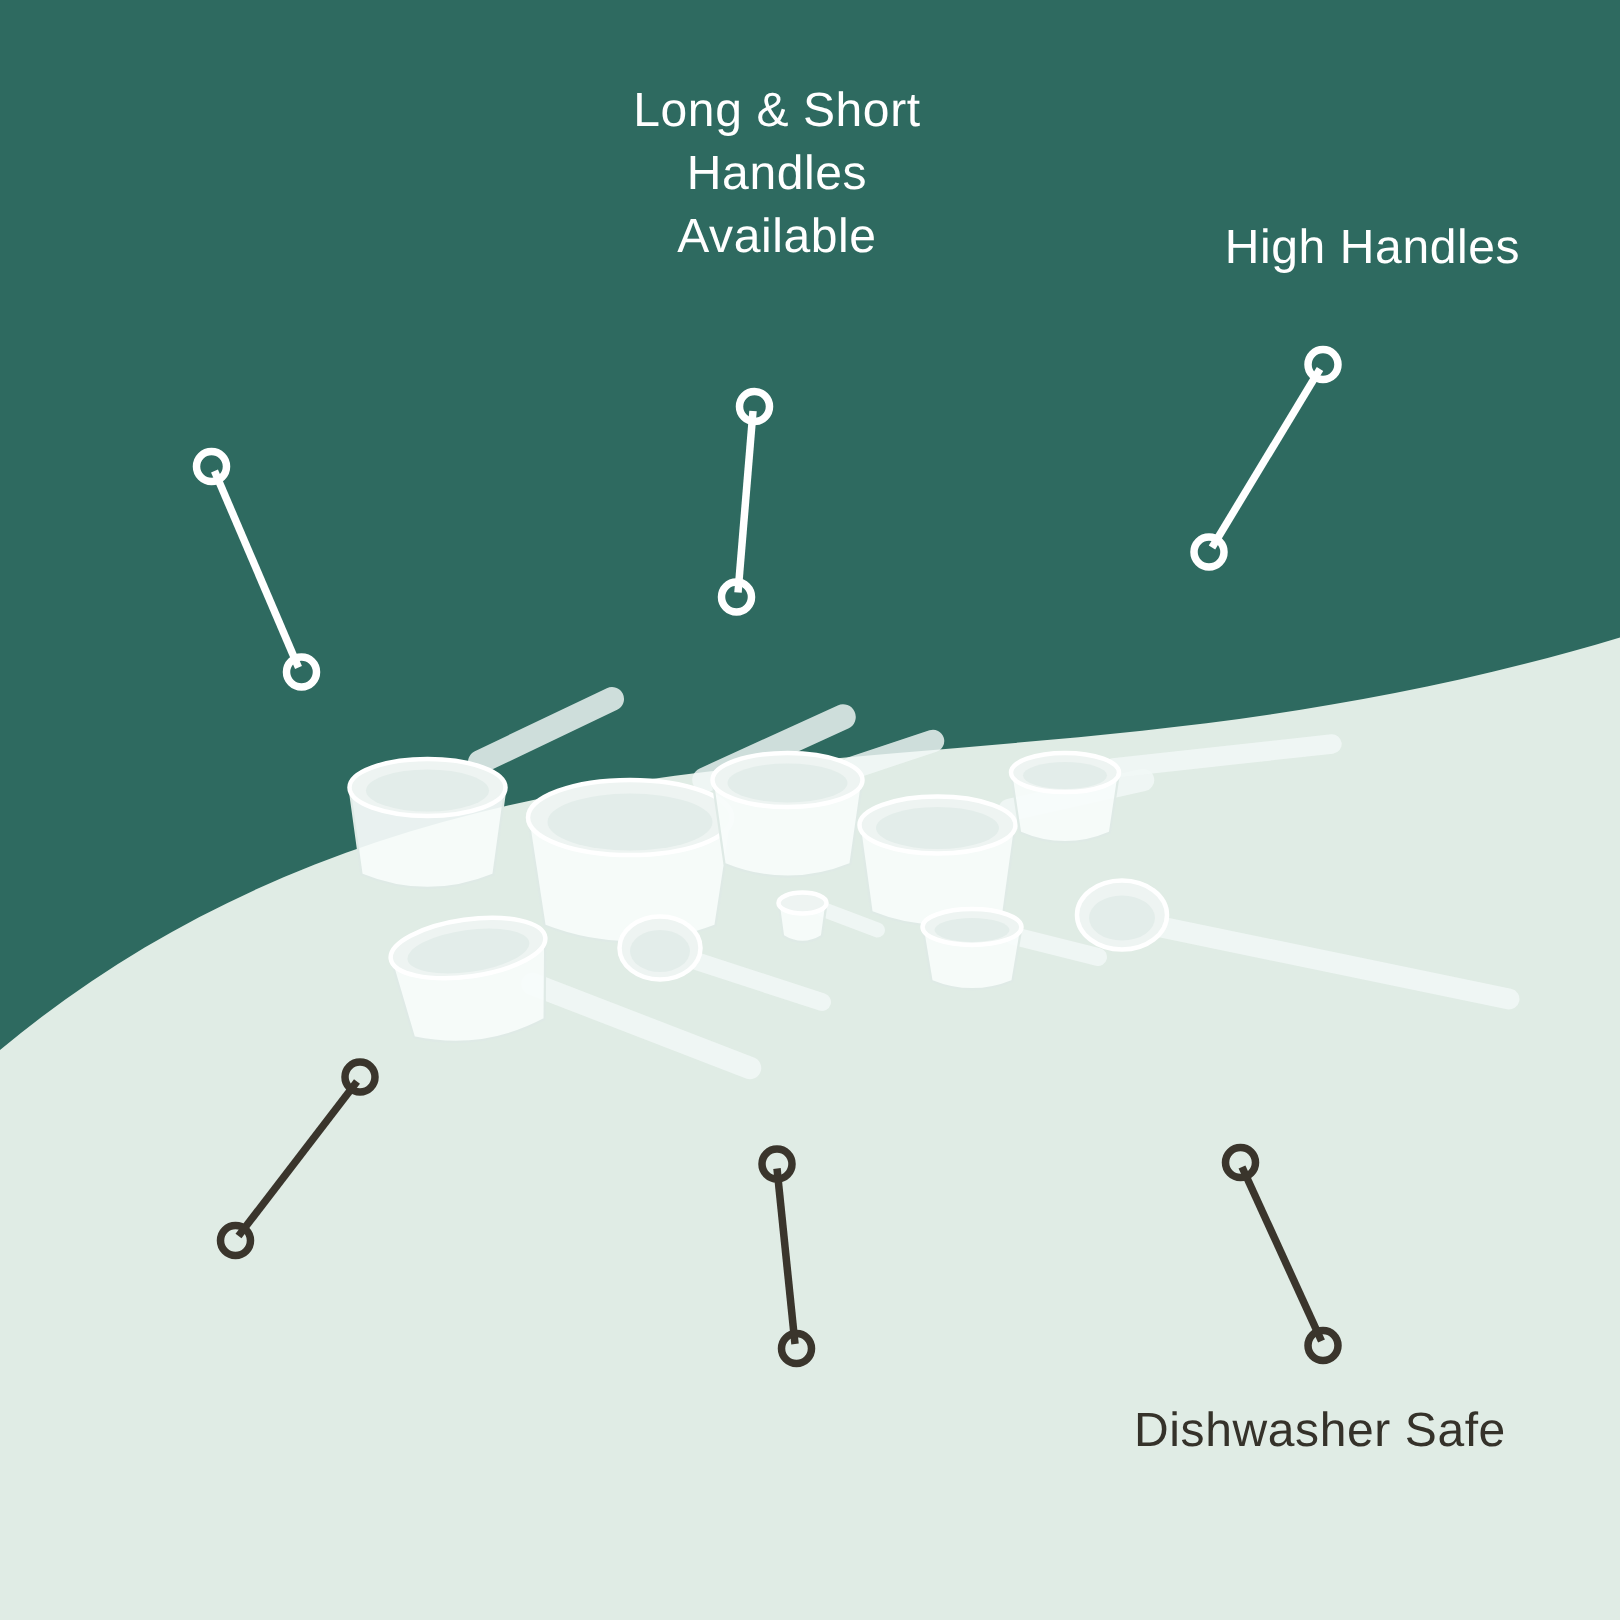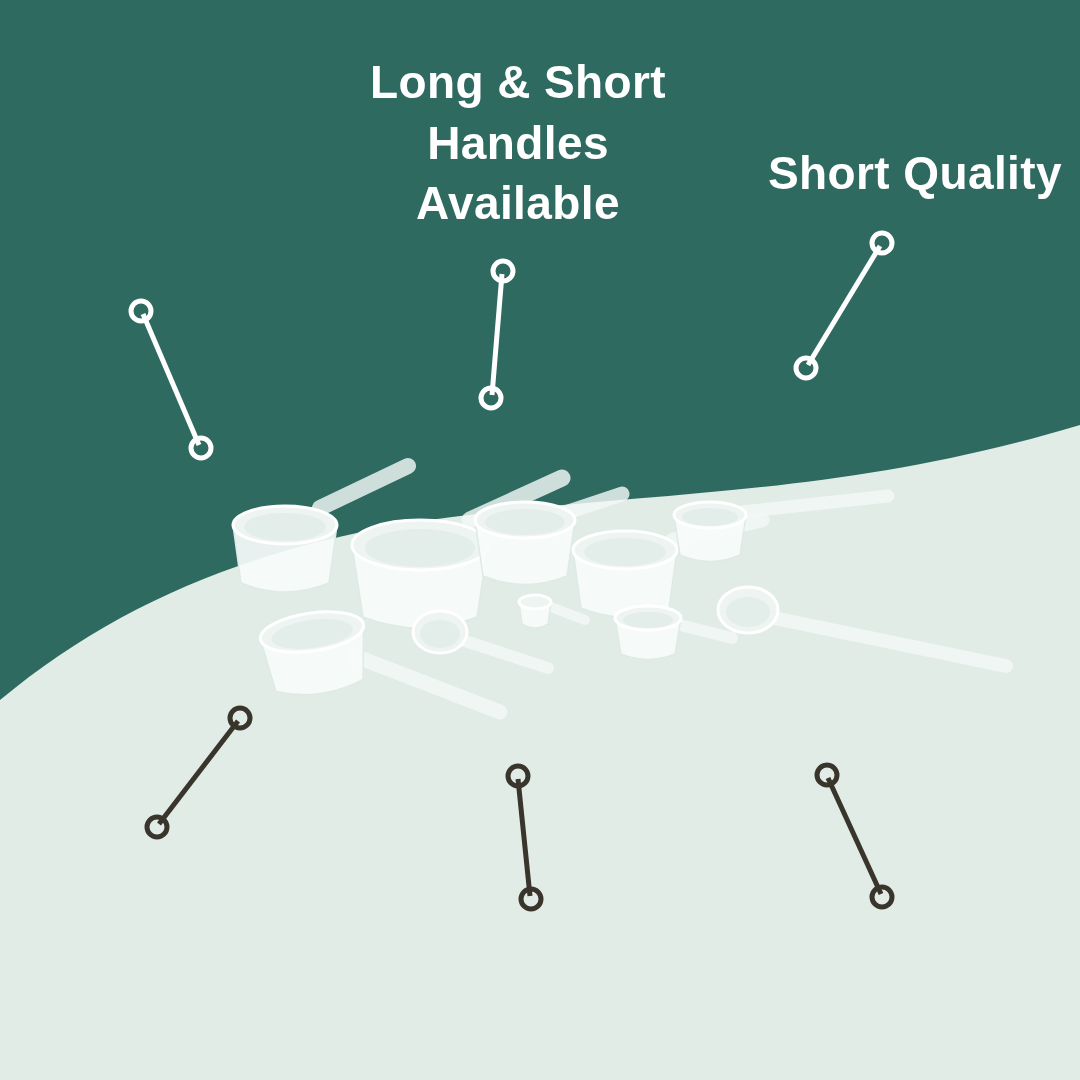--- a/index.html
+++ b/index.html
@@ -8,24 +8,24 @@
     width:1080px;height:1080px;
     overflow:hidden;
     background:var(--bg-top,#2e6a60);
     font-family:"Liberation Sans",sans-serif;
   }
   svg.layer{position:absolute;left:0;top:0;display:block;}
   .label{
     position:absolute;
     text-align:center;
     white-space:pre-line;
-    font-size:46px;
+    font-size:32px;
     line-height:1.32;
     letter-spacing:0.4px;
-    font-weight:700;
+    font-weight:400;
   }
   .label.light{color:var(--text-light,#ffffff);}
   .label.dark{color:var(--text-dark,#35322a);}
 
   
   .callout-light .stick{stroke:var(--callout-light,#ffffff);stroke-width:5;}
   .callout-light .ring{fill:none;stroke:var(--callout-light,#ffffff);stroke-width:5;}
   .callout-dark .stick{stroke:var(--callout-dark,#3a352c);stroke-width:5;}
   .callout-dark .ring{fill:none;stroke:var(--callout-dark,#3a352c);stroke-width:5;}
 
@@ -139,18 +139,19 @@
       <circle class="ring" cx="827" cy="775" r="10"></circle>
       <circle class="ring" cx="882" cy="897" r="10"></circle>
     </g>
   </svg>
 
 
   <div class="label light" style="left:358px;top:52px;width:320px">Long &amp; Short
 Handles
 Available</div>
 
-  <div class="label light" style="left:765px;top:143px;width:300px">Short Quality</div>
+  <div class="label light" style="left:765px;top:143px;width:300px">High Handles</div>
 
 
 
+  <div class="label dark" style="left:700px;top:932px;width:360px">Dishwasher Safe</div>
 
 </div>
 
 </body></html>

